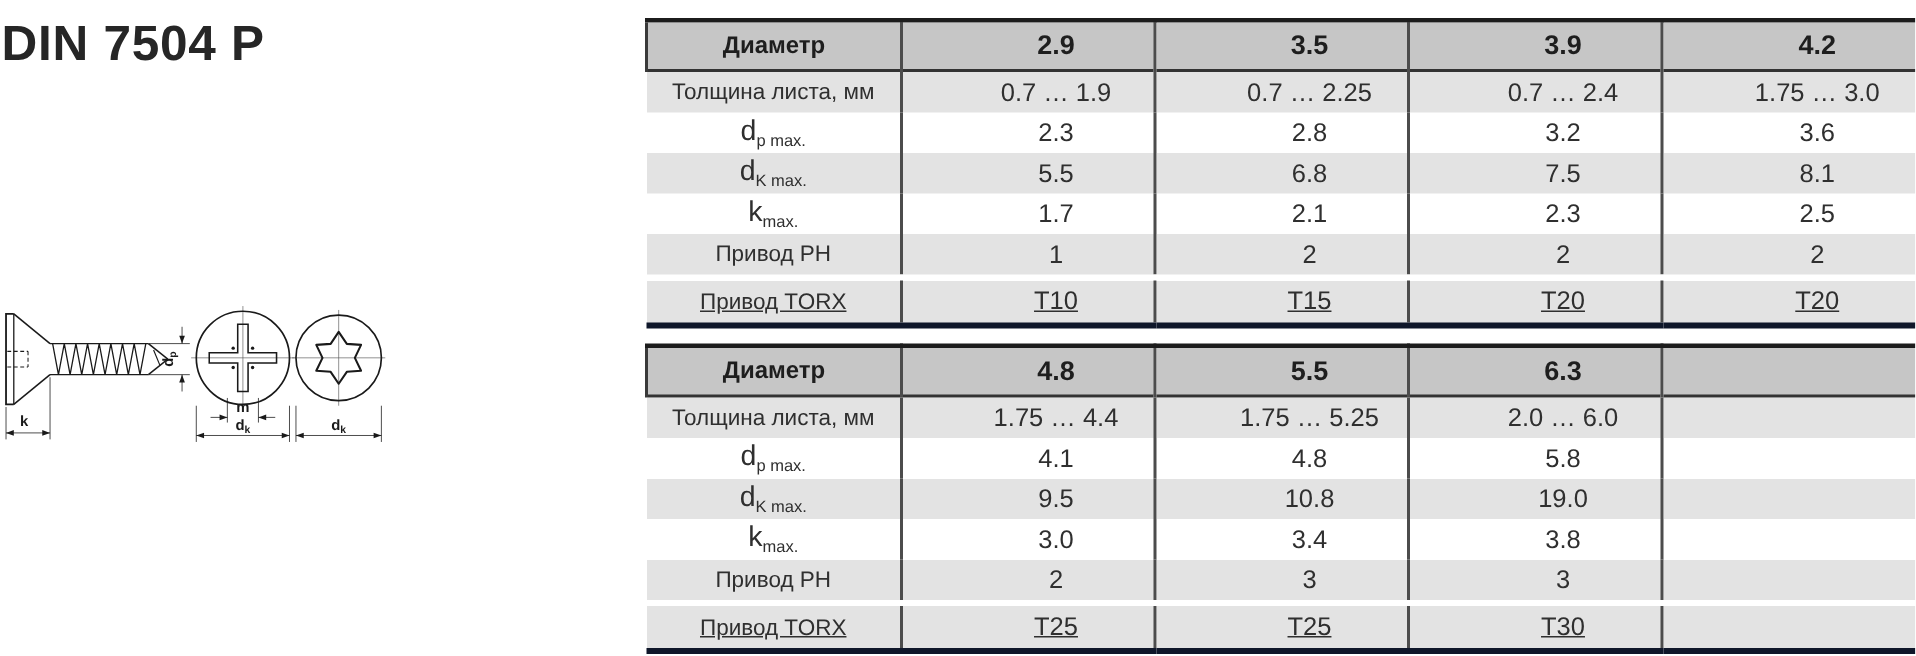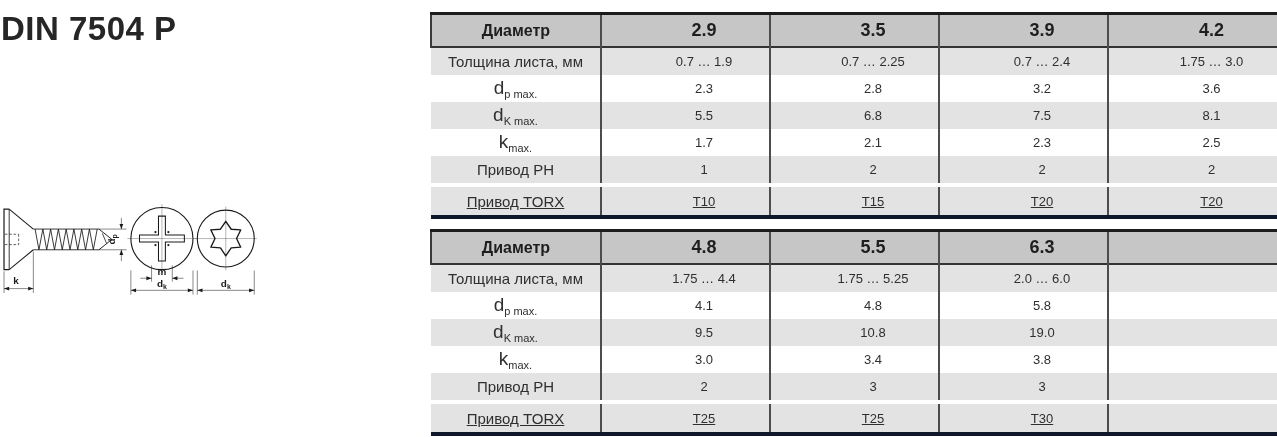--- a/index.html
+++ b/index.html
@@ -14,21 +14,21 @@
   .tables{position:absolute;left:430px;top:12px;width:847px;}
   table.spec{border-collapse:collapse;table-layout:fixed;width:847px;margin-bottom:10px;
              font-family:"Liberation Sans",sans-serif;}
   table.spec col.c0{width:170px;}
   table.spec th,table.spec td{padding:0 4px;text-align:center;vertical-align:middle;overflow:hidden;}
   table.spec thead tr{border-top:3px solid var(--border-dark);border-bottom:2px solid #333;margin-top:36px;}
   table.spec thead th{background:var(--header-bg);height:31px;font-size:16px;color:#1e1e1e;}
   table.spec thead th.colh{font-size:18px;}
   table.spec thead th:first-child{border-left:2px solid #3a3a3a;}
   table.spec td + td, table.spec th + th{border-left:2px solid var(--grid-line);padding-left:41px;}
-  table.spec tbody td{height:27px;font-size:13px;color:#2f2f2f;background:#fff;}
+  table.spec tbody td{height:27px;font-size:17px;color:#2f2f2f;background:#fff;}
   table.spec tbody tr.shade td{background:var(--stripe-bg);}
   table.spec tbody tr.torx td{border-top:4px solid #fff;height:28px;}
   table.spec tbody tr:last-child td{border-bottom:4px solid #0f172a;text-decoration:underline;}
   table.spec td.rl{font-size:15px;margin-left:12px;}
   .lm{font-size:19px;}
   .ls{font-size:11px;vertical-align:-4px;text-align:center;}
   svg text{font-family:"Liberation Sans",sans-serif;fill:#1a1a1a;}
   .dimlab{font-size:11.5px;font-weight:bold;}
   .dimsub{font-size:8px;font-weight:bold;}
 </style>

